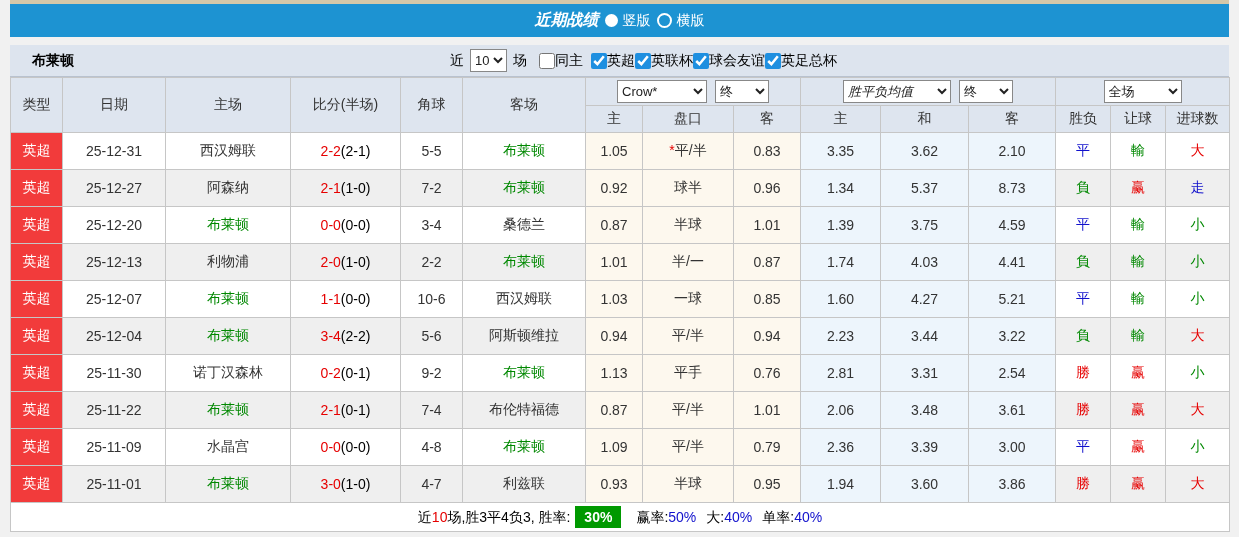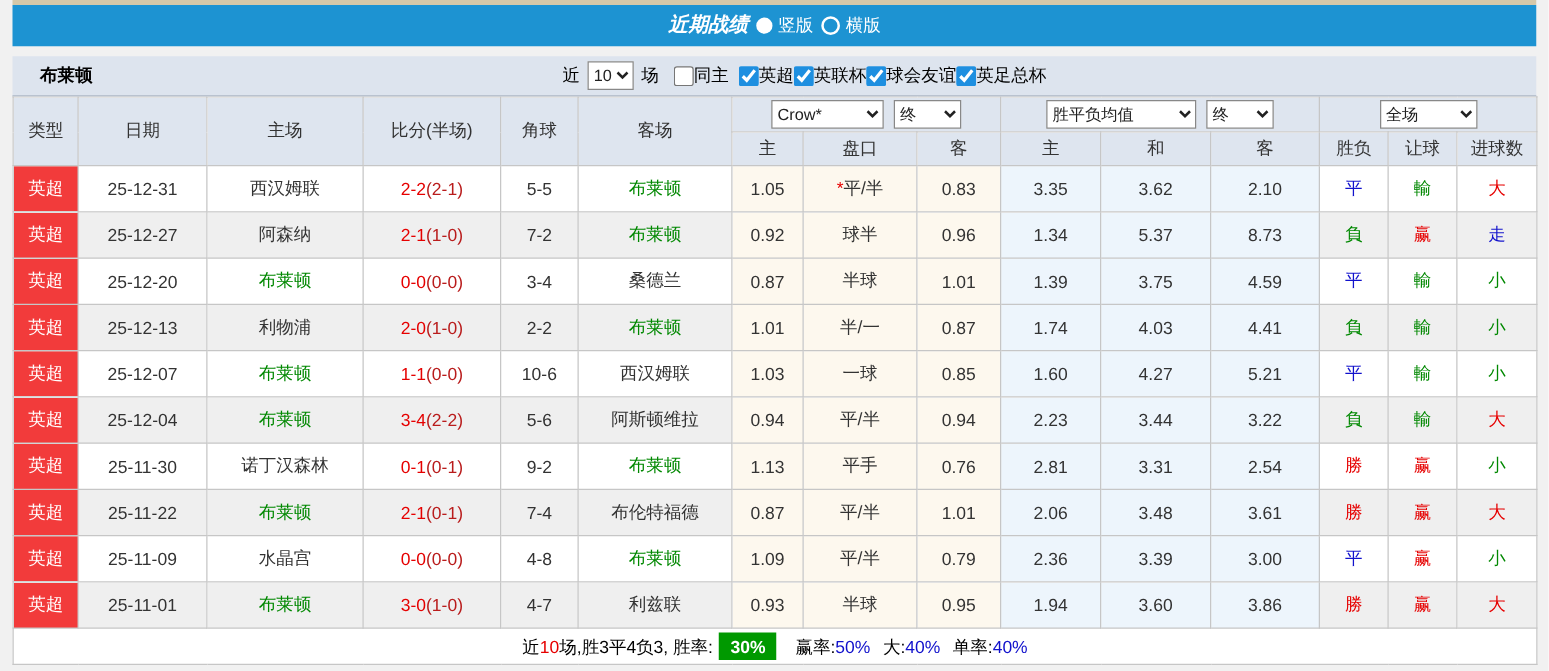--- a/index.html
+++ b/index.html
@@ -29,29 +29,29 @@
   tbody tr{height:37px;}
   tbody tr:nth-child(even) td{background:#efefef;}
   tbody tr:nth-child(odd) td{background:#ffffff;}
   td.badge{background:#f23b3b !important;color:#fff;}
   td.cream{background:#fdf8ee !important;}
   td.lblue{background:#edf5fc !important;}
   .green{color:#008800;}
   .red{color:#e60000;}
   .blue{color:#1111cc;}
   .score-ft{color:#e60000;}
-  .score-ht{color:#b91c1c;}
+  .score-ht{color:#000000;}
   .star{color:#e60000;}
   tfoot td{height:28px;background:#fff;font-size:14px;color:#000;}
   .box{background:#009900;color:#fff;font-weight:bold;padding:3px 9px;margin:0 5px;display:inline-block;}
   .ml{margin-left:10px;}
   .selwrap{display:flex;align-items:center;justify-content:center;gap:8px;}
   .w-company{width:90px;}
   .w-state{width:54px;}
-  .w-mean{width:120px;}
+  .w-mean{width:108px;font-style:italic;}
   .w-scope{width:78px;}
 </style>
 </head>
 <body>
 
 <div class="page">
   <div class="content">
 
     <div class="topstrip"></div>
 
@@ -258,21 +258,21 @@
             <td class="lblue">3.44</td>
             <td class="lblue">3.22</td>
             <td class="green">負</td>
             <td class="green">輸</td>
             <td class="red">大</td>
           </tr>
           <tr>
             <td class="badge">英超</td>
             <td>25-11-30</td>
             <td><span>诺丁汉森林</span></td>
-            <td><span class="score-ft">0-1</span><span class="score-ht">(0-1)</span></td>
+            <td><span class="score-ft">0-2</span><span class="score-ht">(0-1)</span></td>
             <td>9-2</td>
             <td><span class="green">布莱顿</span></td>
             <td class="cream">1.13</td>
             <td class="cream"><span>平手</span></td>
             <td class="cream">0.76</td>
             <td class="lblue">2.81</td>
             <td class="lblue">3.31</td>
             <td class="lblue">2.54</td>
             <td class="red">勝</td>
             <td class="red">赢</td>

